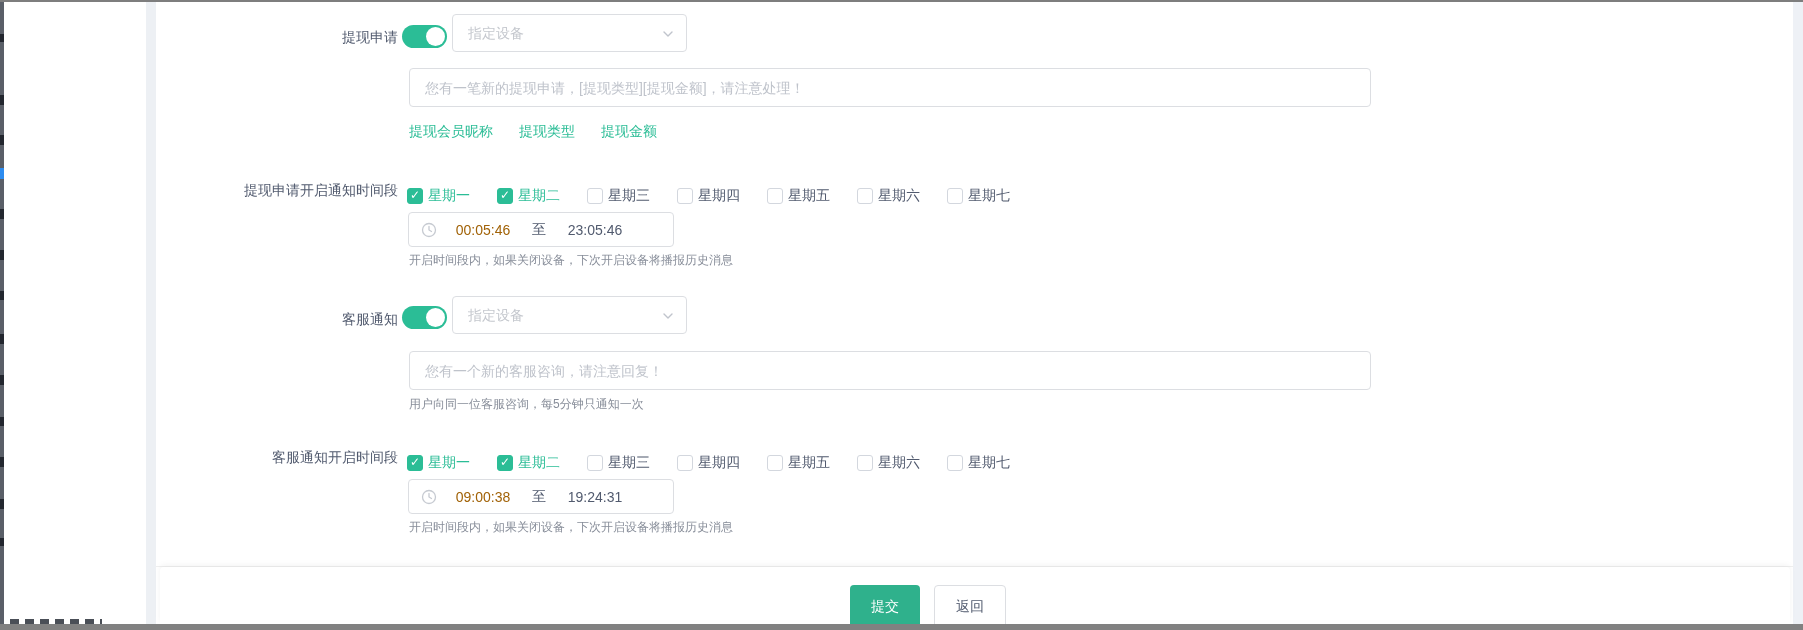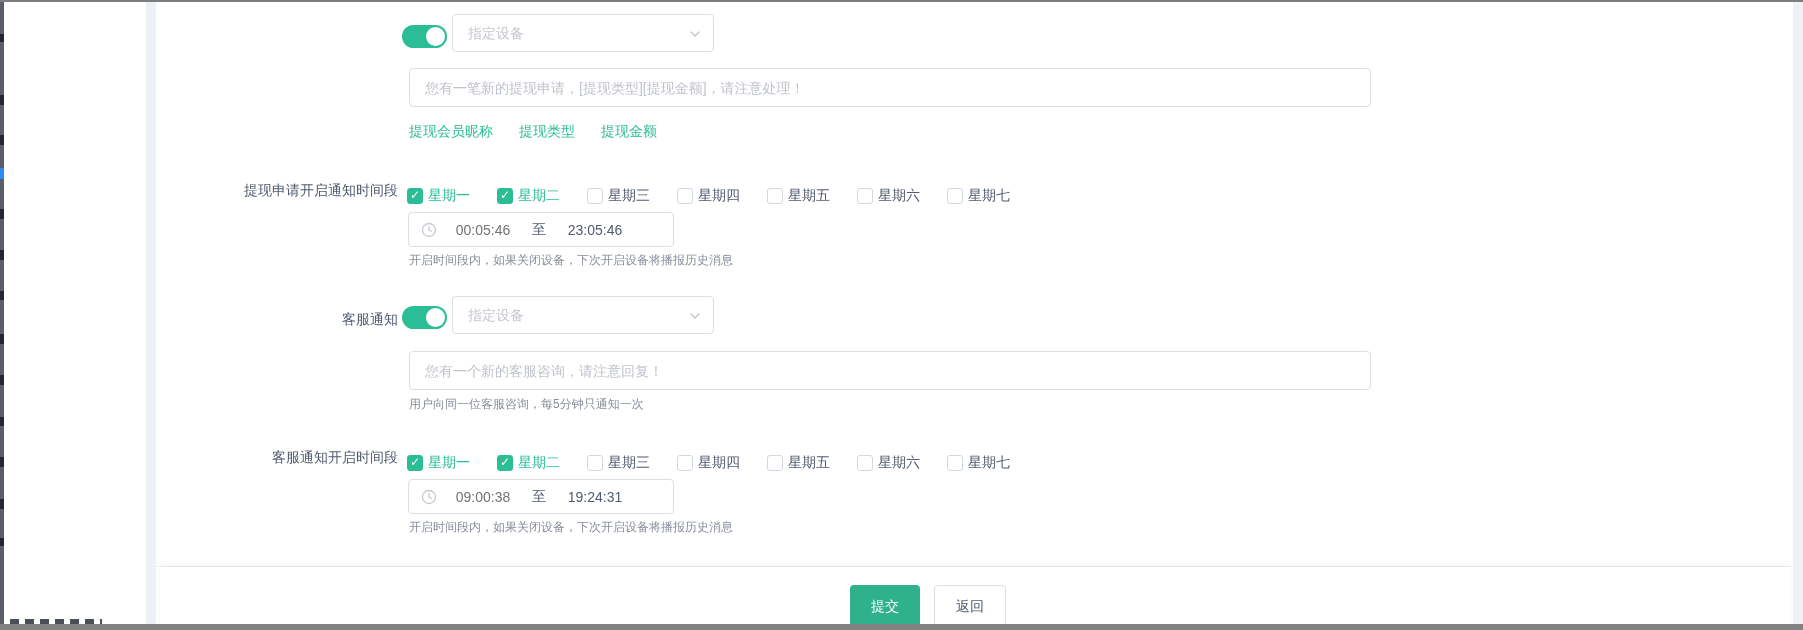--- a/index.html
+++ b/index.html
@@ -20,40 +20,40 @@
   .v-scrollbar{position:absolute;top:2px;width:10px;height:622px;background:#edf0f4;}
   .v-scrollbar.left{left:146px;}
   .v-scrollbar.right{left:1793px;background:#eef1f6;}
   .main{position:absolute;left:156px;top:2px;width:1637px;height:622px;background:#fff;}
 
   
   .row-label{position:absolute;left:150px;width:248px;text-align:right;
     color:#515a6e;font-size:14px;line-height:20px;}
   .toggle{position:absolute;width:45px;height:23px;border-radius:12px;cursor:pointer;}
   .toggle .knob{position:absolute;top:2px;right:2px;width:19px;height:19px;border-radius:50%;background:#fff;}
-  .select{position:absolute;left:452px;width:262px;height:38px;border:1px solid #dcdee2;
+  .select{position:absolute;left:452px;width:235px;height:38px;border:1px solid #dcdee2;
     border-radius:4px;background:#fff;box-sizing:border-box;cursor:pointer;}
   .select .sel-text{position:absolute;left:15px;top:0;line-height:36px;color:#c5c8ce;font-size:14px;}
   .select .chev{position:absolute;right:12px;top:12px;}
   .text-input{position:absolute;left:409px;width:962px;height:39px;border:1px solid #dcdee2;
     border-radius:4px;box-sizing:border-box;padding:16px 15px;font-size:14px;color:#515a6e;
     font-family:"Liberation Sans","DejaVu Sans",sans-serif;outline:none;}
   .text-input::placeholder{color:#bfc3cb;opacity:1;}
   .tag-row{position:absolute;left:409px;display:flex;gap:26px;}
   .tag{font-size:14px;cursor:pointer;}
   .day-row{position:absolute;left:407px;display:flex;gap:27px;align-items:center;height:18px;}
   .day{display:flex;align-items:center;cursor:pointer;margin-top:16px;}
   .cb{width:16px;height:16px;border-radius:3px;border:1px solid #d3d7de;background:#fff;
     box-sizing:border-box;margin-right:5px;position:relative;}
   .cb.checked::after{content:"✓";position:absolute;left:2px;top:-1px;color:#fff;font-size:12px;font-weight:bold;}
   .day .day-label{font-size:14px;color:#515a6e;}
   .timebox{position:absolute;left:408px;width:266px;height:35px;border:1px solid #dcdee2;
     border-radius:4px;box-sizing:border-box;background:#fff;display:flex;align-items:center;cursor:pointer;}
   .timebox .clock{margin-left:12px;display:flex;}
-  .timebox .t1{margin-left:10px;width:72px;text-align:center;color:#737373;}
+  .timebox .t1{margin-left:10px;width:72px;text-align:center;color:#a16207;}
   .timebox .tsep{width:40px;text-align:center;color:#515a6e;}
   .timebox .t2{width:72px;text-align:center;color:#515a6e;}
   .hint{position:absolute;left:409px;font-size:12px;color:#878d99;}
   .footer-divider{position:absolute;left:156px;top:566px;width:1637px;height:1px;background:#efefef;}
   .footer{position:absolute;left:160px;top:567px;width:1630px;height:57px;background:#fff;
     border-radius:4px 4px 0 0;box-shadow:0 -2px 6px rgba(0,0,0,0.05);}
   .btn{position:absolute;top:585px;height:44px;border-radius:4px;font-size:14px;
     display:flex;align-items:center;justify-content:center;cursor:pointer;box-sizing:border-box;
     font-family:"Liberation Sans","DejaVu Sans",sans-serif;}
   .btn-submit{left:850px;width:70px;color:#fff;border:none;}
@@ -79,20 +79,21 @@
       <span class="strip-mark" style="top: 497px; height: 10px;"></span>
       <span class="strip-mark" style="top: 536px; height: 8px;"></span>
     </div>
   <div class="left-panel">
     <div class="panel-smudge"></div>
   </div>
   <div class="v-scrollbar left"></div>
   <div class="main"></div>
   <div class="v-scrollbar right"></div>
 
+  <div class="row-label" style="top:27px">提现申请</div>
   <div class="toggle" id="toggle-withdraw" style="left: 402px; top: 25px; background: rgb(43, 189, 150);">
       <span class="knob"></span>
     </div>
   <div class="select" style="top:14px">
     <span class="sel-text">指定设备</span>
     <span class="chev">
       <svg width="12" height="12" viewBox="0 0 12 12">
           <polyline points="2,4 6,8 10,4" fill="none" stroke="#c0c4cc" stroke-width="1.4" stroke-linecap="round" stroke-linejoin="round"></polyline>
         </svg>
     </span>

